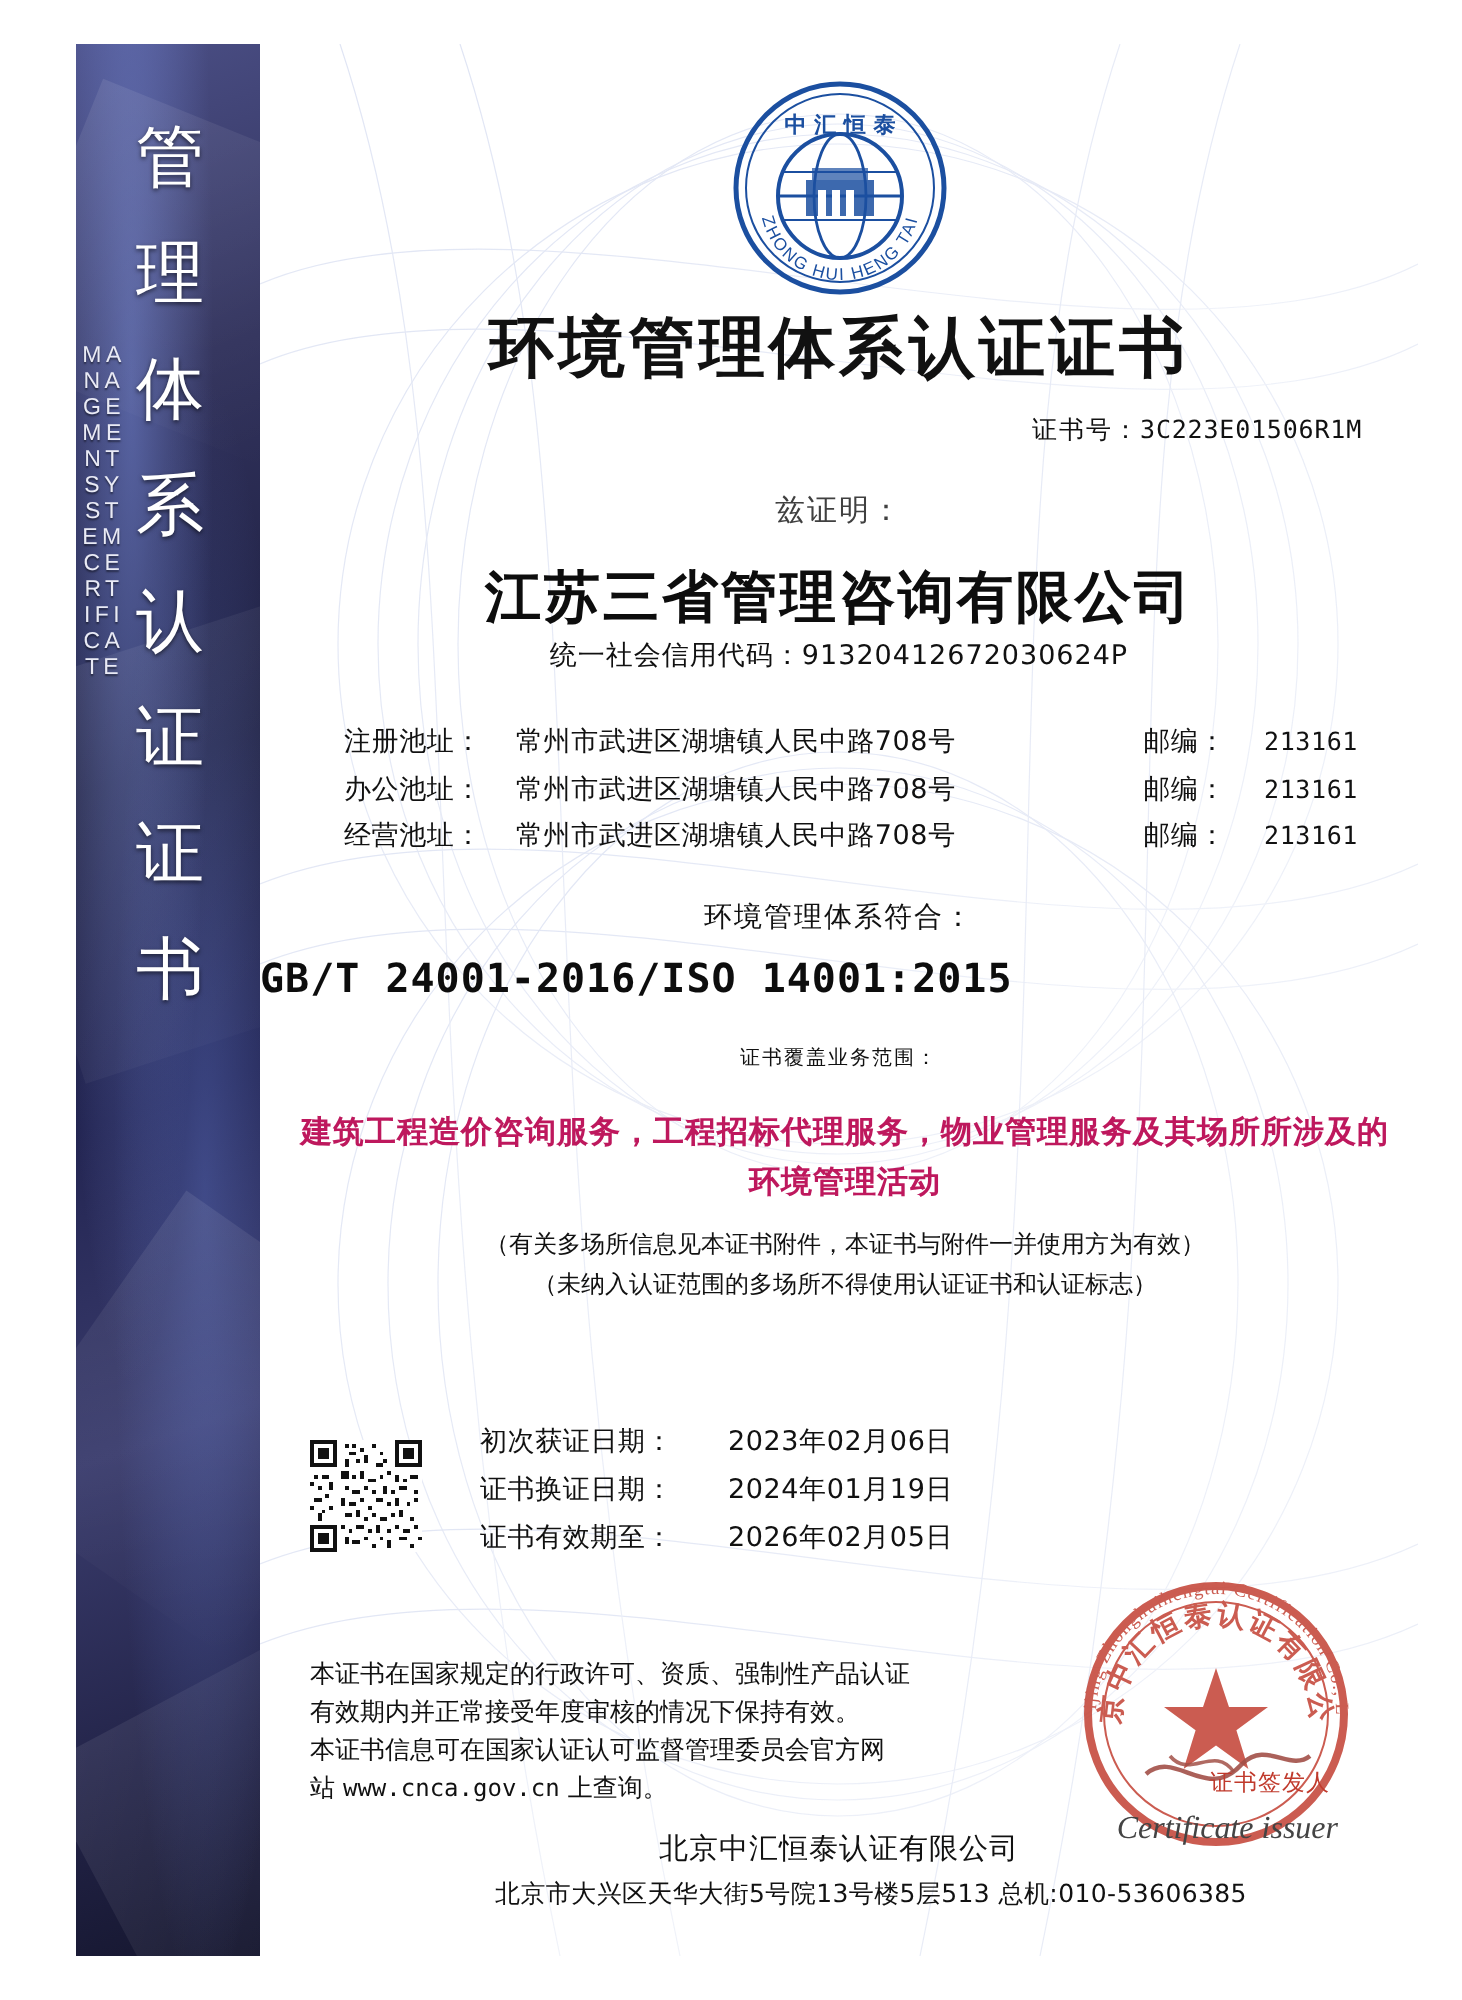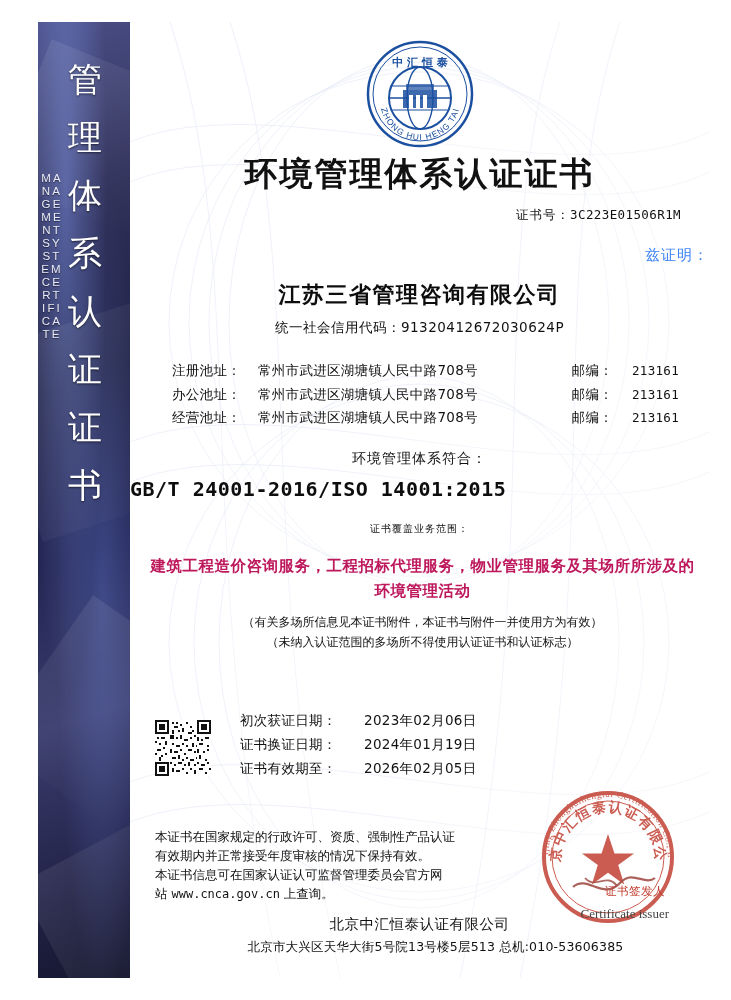--- a/index.html
+++ b/index.html
@@ -121,32 +121,32 @@
   }
   .cert-no .lbl {
     font-family: "DejaVu Sans", sans-serif;
     letter-spacing: 1px;
   }
 
   .hereby {
     position: absolute;
     left: 0; right: 0;
     top: 224px;
-    text-align: right;
+    text-align: center;
     font-size: 15px;
-    color: #3b82f6;
+    color: #404040;
     font-family: "DejaVu Sans", sans-serif;
     letter-spacing: 1px;
   }
   .company {
     position: absolute;
     left: 0; right: 0;
     top: 258px;
     text-align: center;
-    font-size: 22px;
+    font-size: 28px;
     font-weight: bold;
     color: #0d0d0d;
     font-family: "DejaVu Sans", sans-serif;
     letter-spacing: 1.5px;
   }
   .credit-code {
     position: absolute;
     left: 0; right: 0;
     top: 297px;
     text-align: center;
@@ -287,23 +287,24 @@
     top: 862px;
     font-size: 11.5px;
     color: #c03a2c;
     font-family: "DejaVu Sans", sans-serif;
     letter-spacing: 0.5px;
   }
   .signature-en {
     position: absolute;
     right: 40px;
     top: 884px;
-    font-size: 13px;
+    font-size: 16px;
     color: #444;
     font-family: "Liberation Serif", serif;
+    font-style: italic;
   }
 
   
   .footer {
     position: absolute;
     left: 0; right: 0;
     bottom: 22px;
     text-align: center;
   }
   .footer .org {

